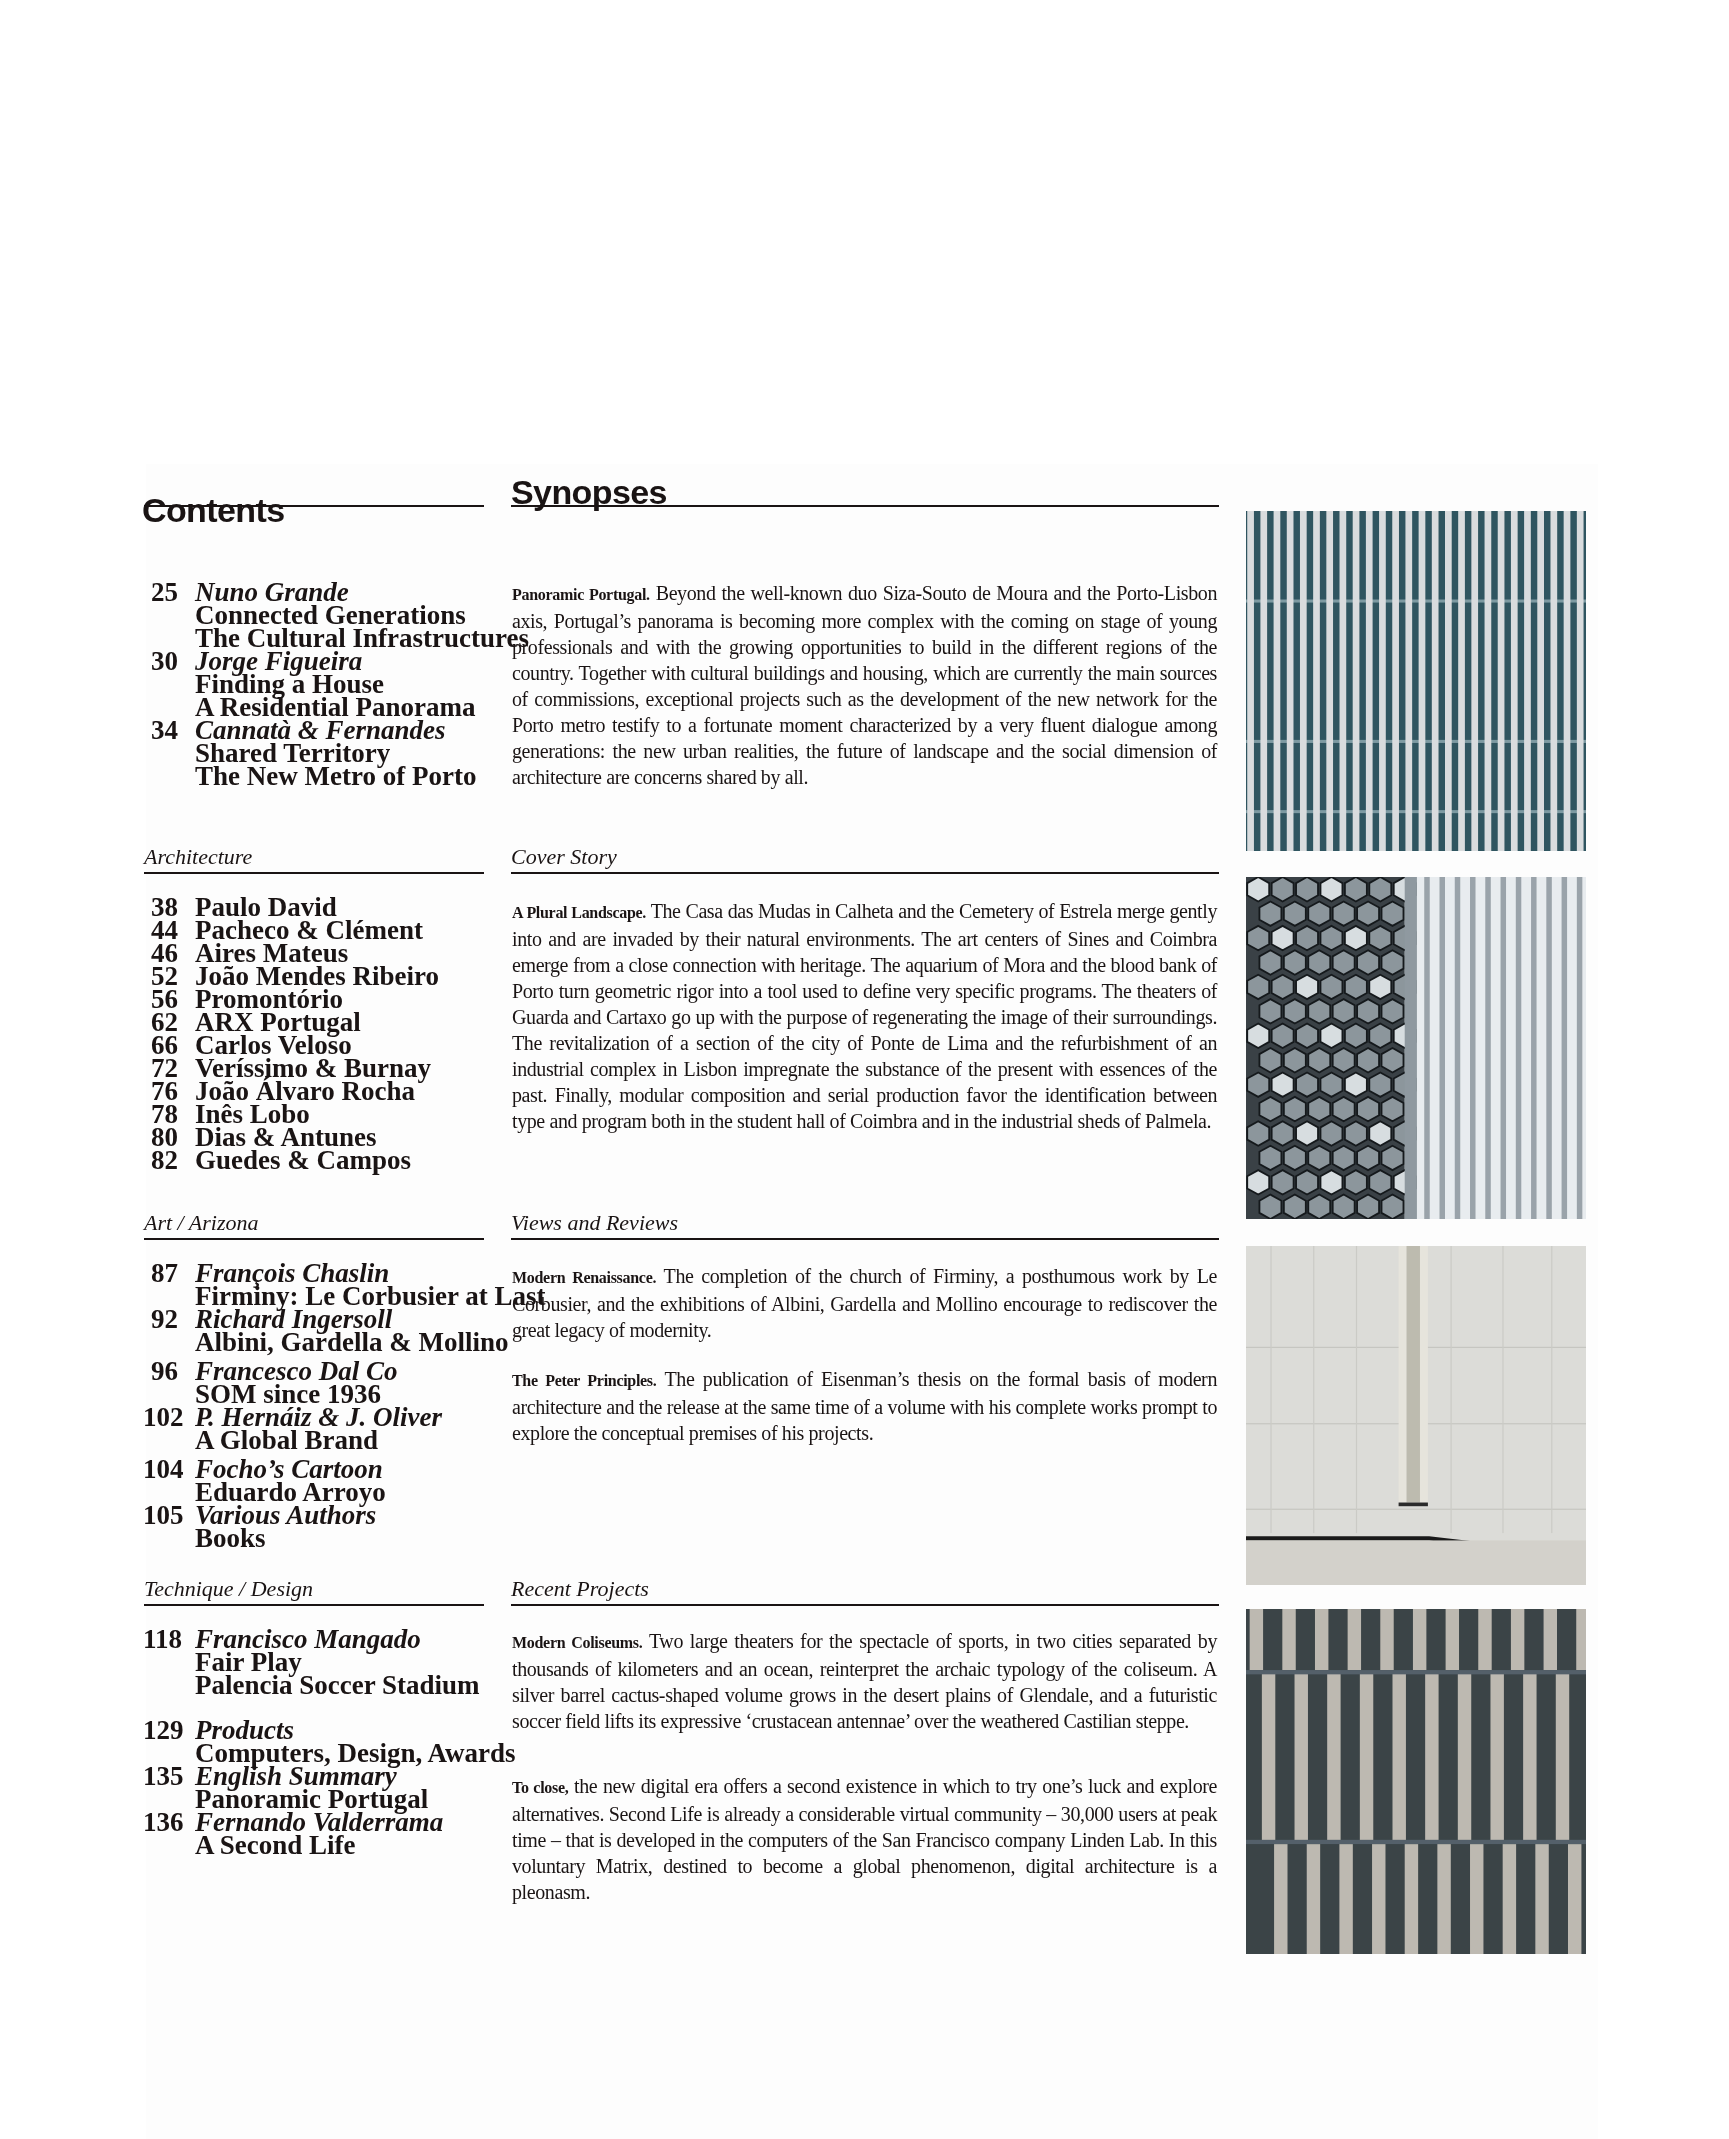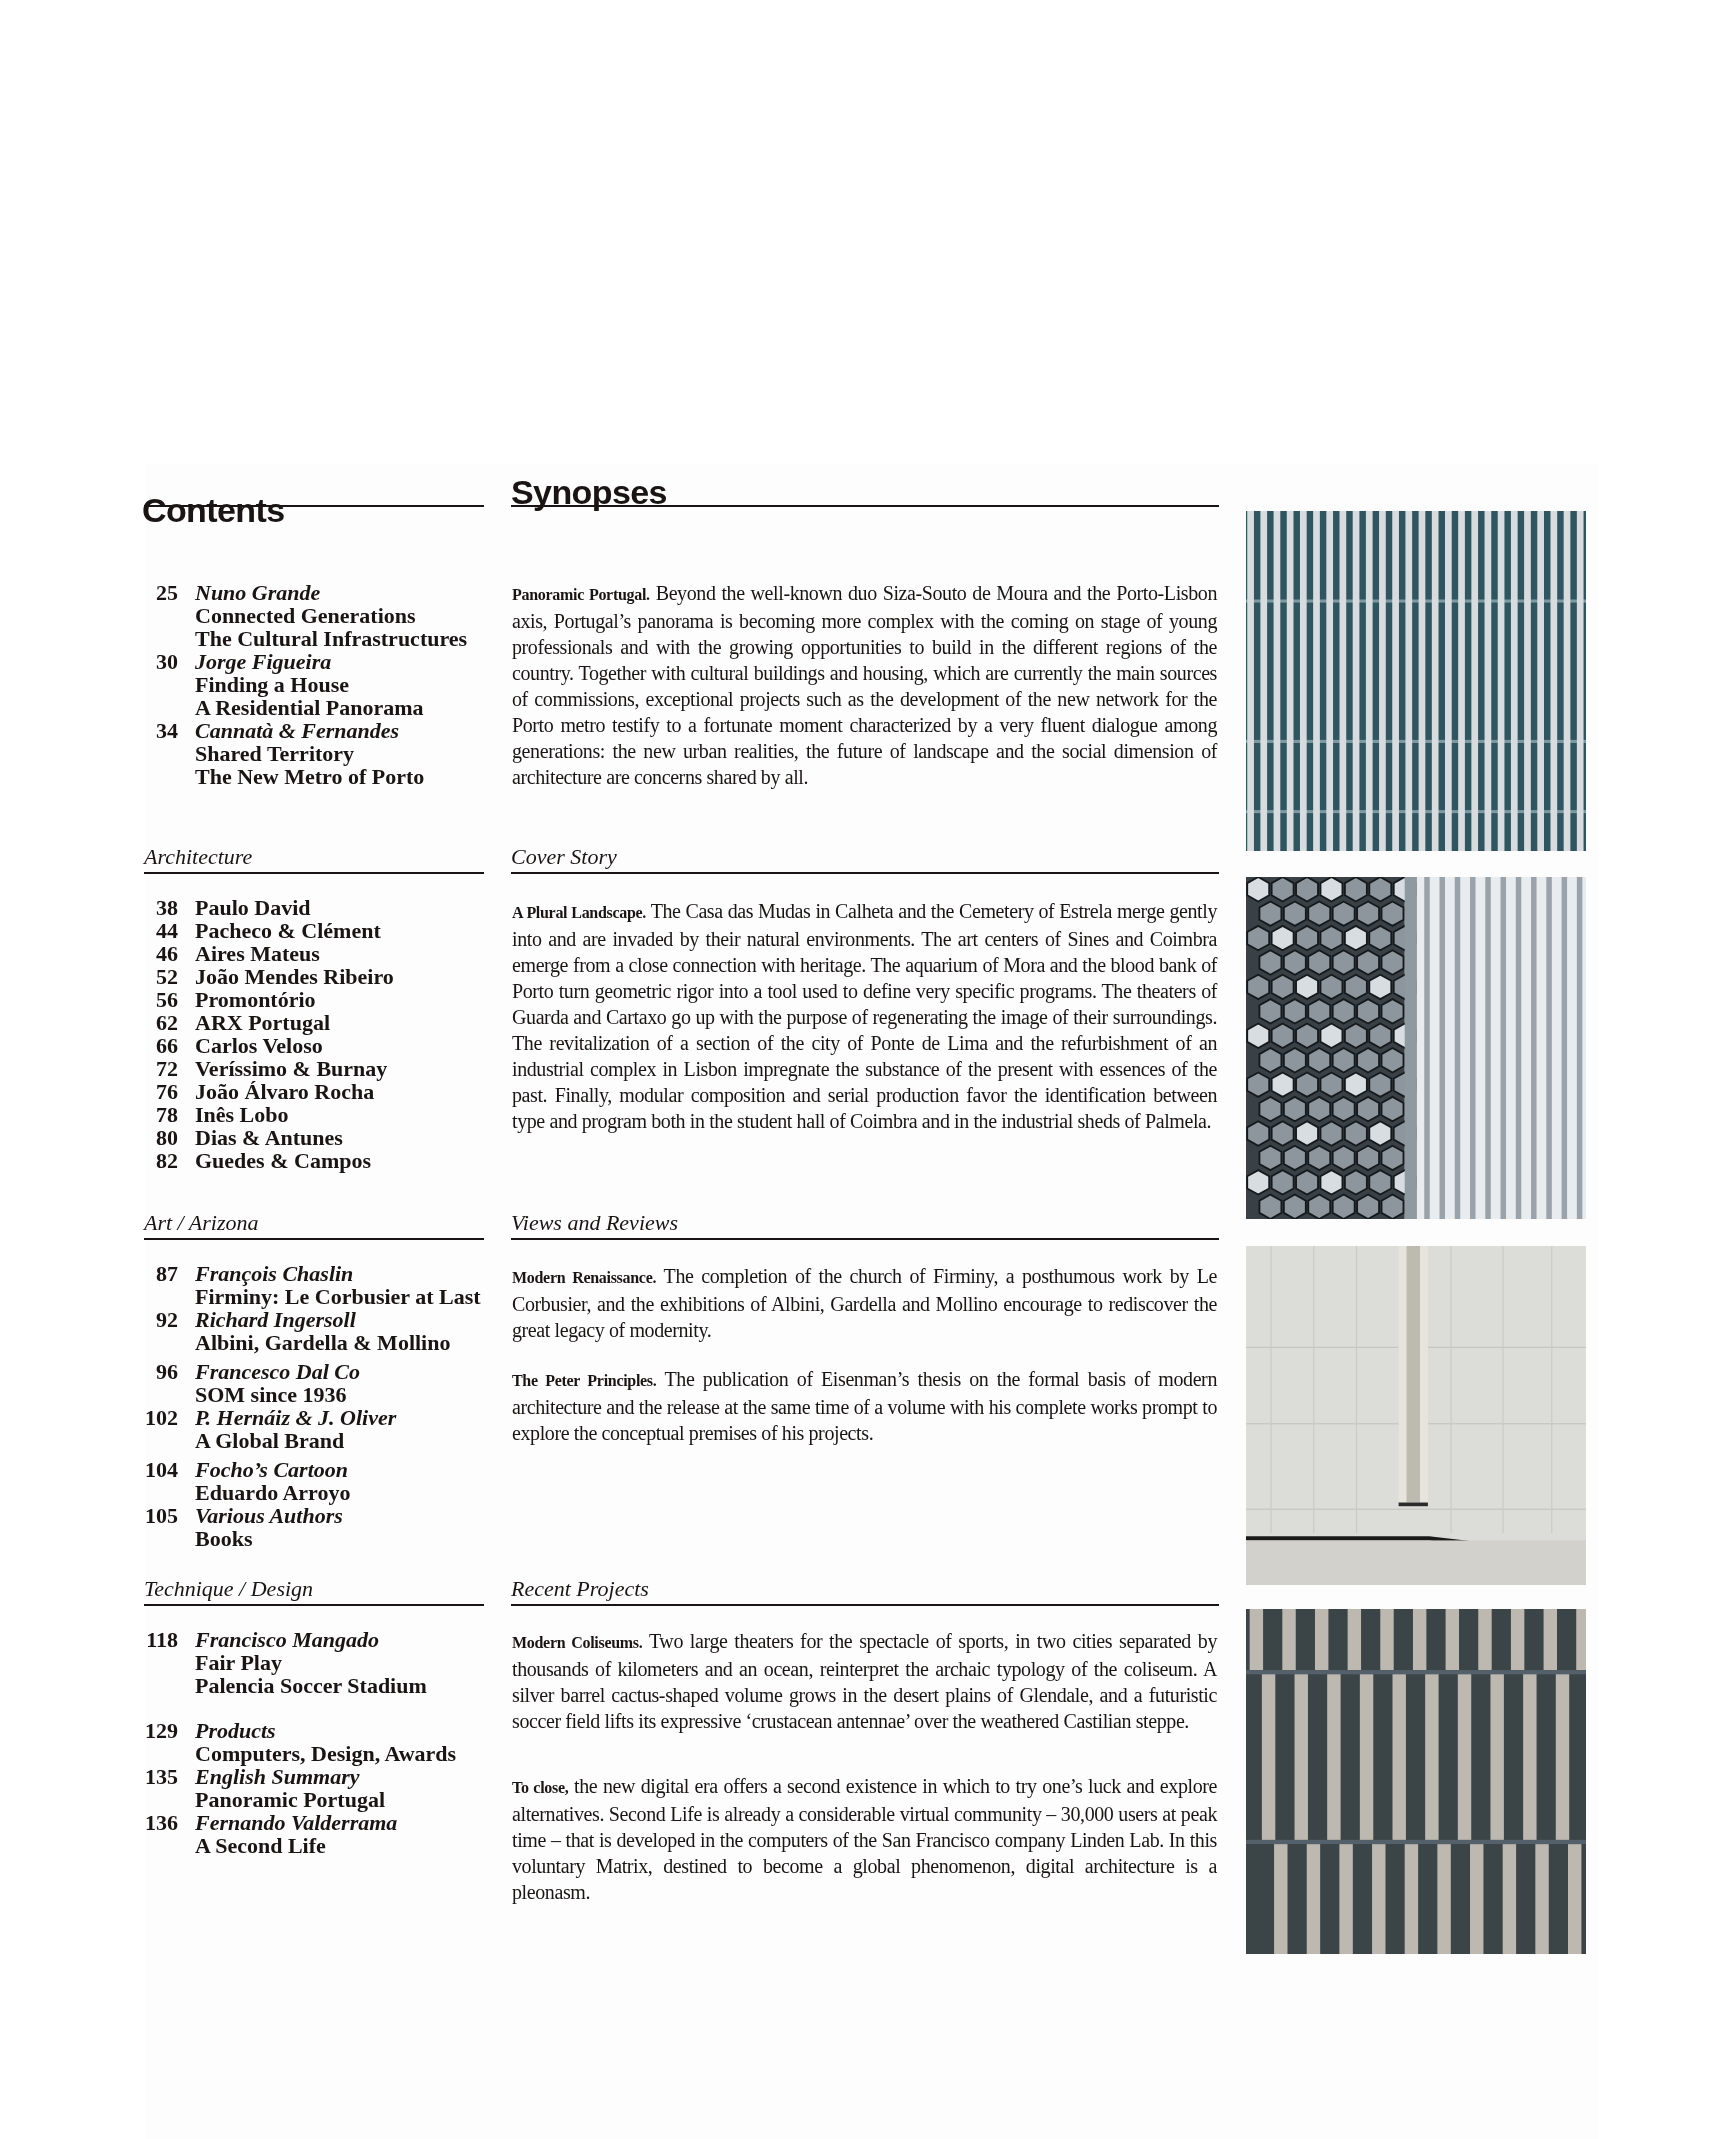--- a/index.html
+++ b/index.html
@@ -18,21 +18,21 @@
       font-weight: bold; font-size: 34px; letter-spacing: -0.6px; line-height: 1;
     }
     .rule { position: absolute; height: 2.4px; background: #1a1414; }
     .sec-head {
       position: absolute; font-style: italic; font-size: 22px; line-height: 1;
       letter-spacing: 0px;
     }
     
     .toc {
       position: absolute; left: 143px; width: 342px;
-      font-size: 22px; line-height: 23px;
+      font-size: 27px; line-height: 23px;
     }
     .toc-entry { position: relative; padding-left: 52px; }
     .toc-entry.gap { margin-top: 6.1px; }
     .toc-page {
       position: absolute; left: 0; width: 35px; text-align: right; font-weight: bold;
     }
     .toc-line { display: block; white-space: nowrap; font-weight: bold; }
     .toc-line.it { font-style: italic; }
     
     .syn {

